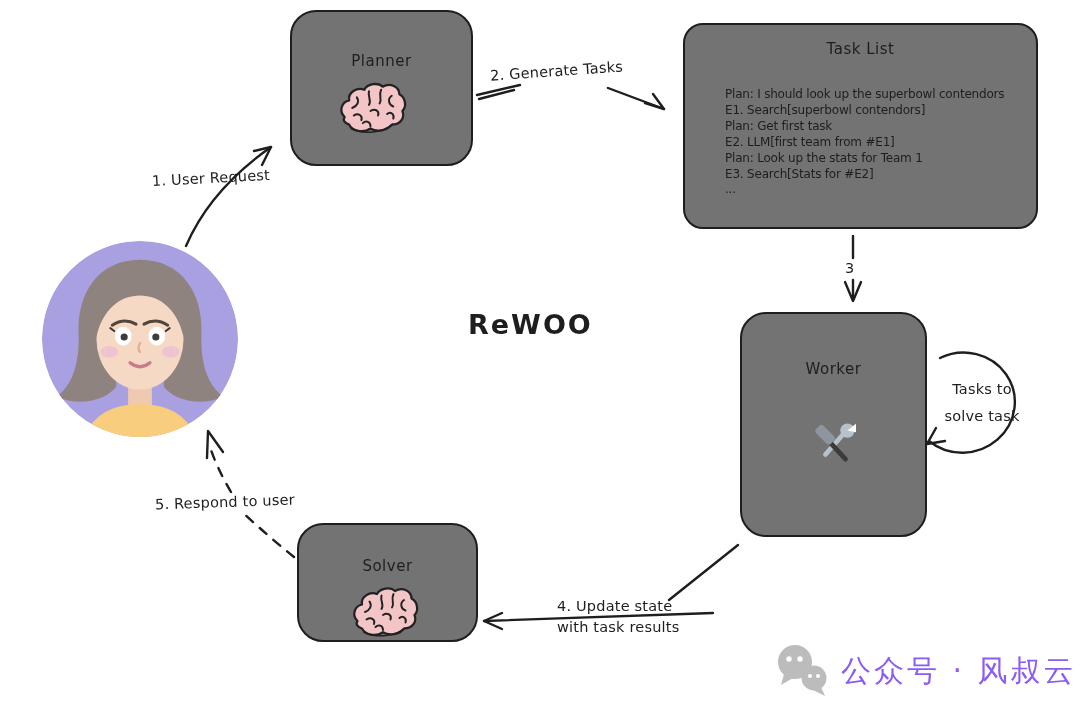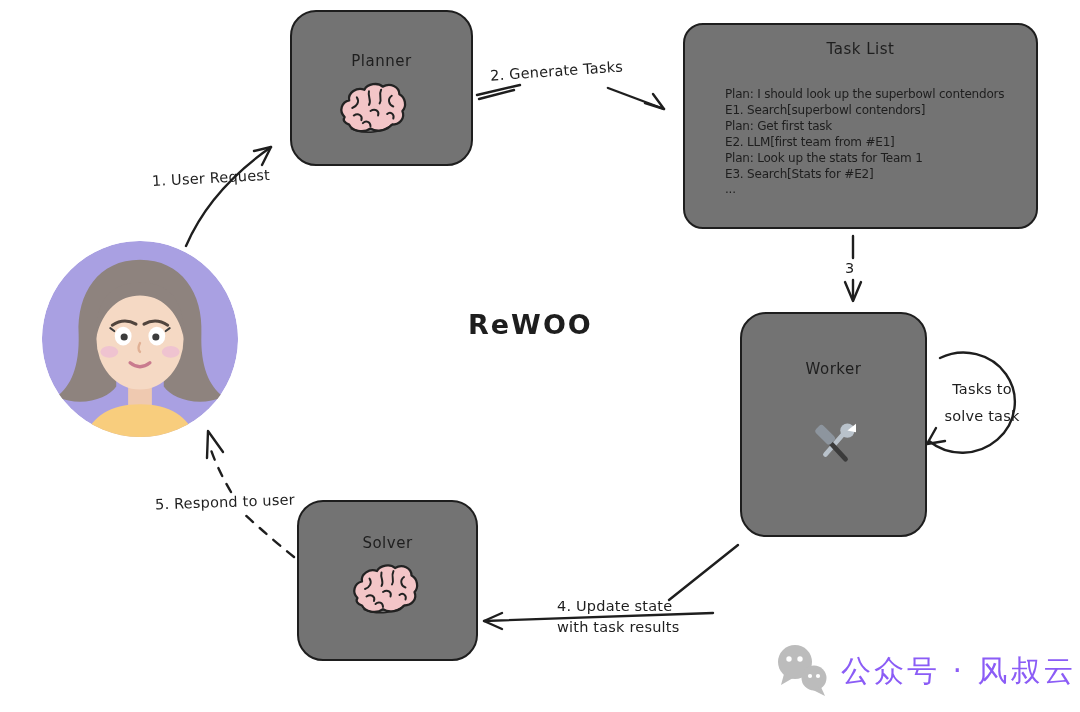--- a/index.html
+++ b/index.html
@@ -20,21 +20,21 @@
   .planner{left:290px;top:10px;width:183px;height:156px;border-radius:26px;}
   .planner .node-title{top:40px;}
   .planner .node-icon{left:42px;top:68px;}
   .tasklist{left:683px;top:23px;width:355px;height:206px;border-radius:20px;}
   .tasklist .node-title{top:15px;}
   .task-lines{position:absolute;left:40px;top:62px;right:10px;}
   .task-line{font-size:12px;line-height:15.9px;white-space:nowrap;letter-spacing:-0.2px;}
   .worker{left:740px;top:312px;width:187px;height:225px;border-radius:26px;}
   .worker .node-title{top:46px;}
   .worker .node-icon{left:72px;top:108px;}
-  .solver{left:297px;top:500px;width:181px;height:161px;border-radius:26px;}
+  .solver{left:297px;top:523px;width:181px;height:119px;border-radius:26px;}
   .solver .node-title{top:32px;}
   .solver .node-icon{left:48px;top:60px;}
   .avatar{position:absolute;left:41px;top:240px;width:198px;height:198px;}
   .diagram-title{
     position:absolute;left:468px;top:309px;font-size:27px;font-weight:bold;letter-spacing:2px;
   }
   .edge-label{position:absolute;font-size:14.5px;white-space:nowrap;letter-spacing:.2px;}
   .lbl-user-request{left:152px;top:170px;transform:rotate(-3deg);}
   .lbl-generate{left:490px;top:63px;transform:rotate(-4deg);}
   .lbl-step3{left:845px;top:260px;}

